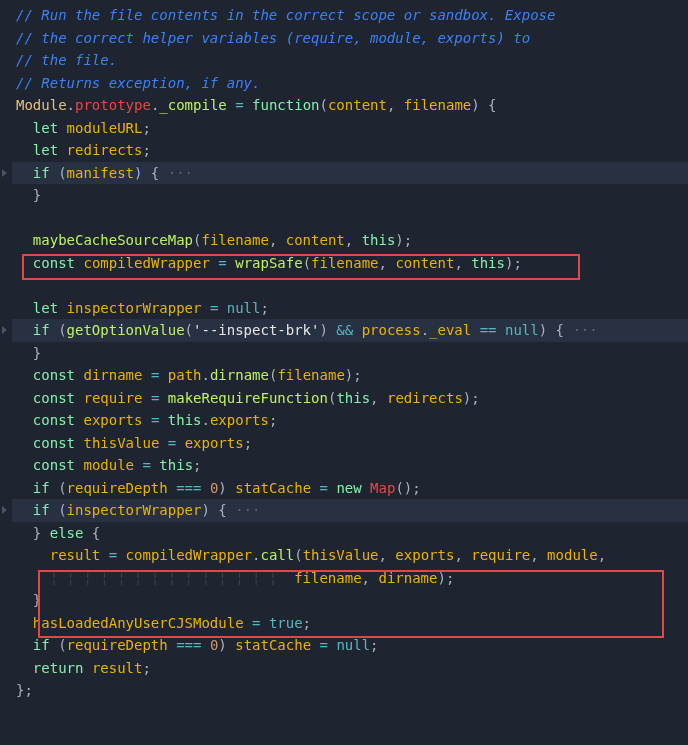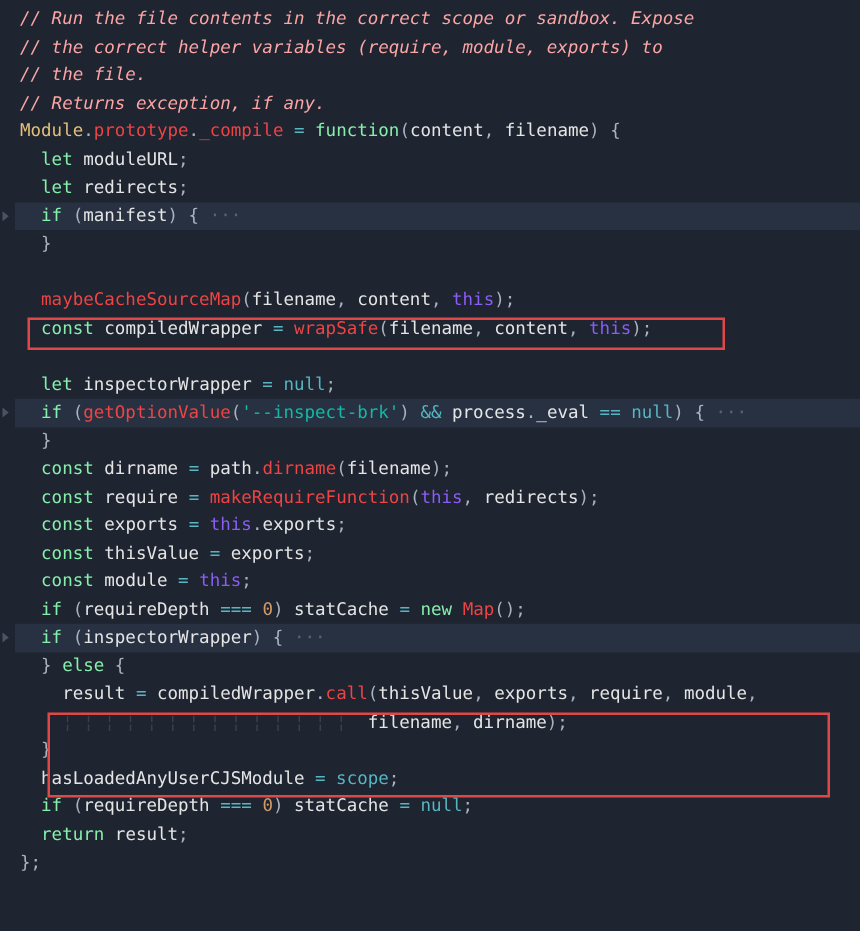--- a/index.html
+++ b/index.html
@@ -12,32 +12,32 @@
     width:688px;
     height:745px;
     overflow:hidden;
     padding:4px 0 0 12px;
   }
   pre { white-space:pre; }
   .line { height:22.5px; padding-left:4px; position:relative; }
   .cl-hl { background:rgba(60,75,100,0.35); }
   .box  { border:2px solid #e04848; position:absolute; pointer-events:none; }
   
-  .cm { color:#fca5a5; font-style:italic; }         
+  .cm { color:#3b82f6; font-style:italic; }         
   .kw { color:#86efac; }                             
-  .va { color:#e5e5e5; }                             
-  .fn { color:#ef4444; }                             
+  .va { color:#eab308; }                             
+  .fn { color:#bef264; }                             
   .pr { color:#ef4444; }                             
   .ob { color:#e5c07b; }                             
-  .st { color:#14b8a6; }                             
+  .st { color:#e5e5e5; }                             
   .nm { color:#d19a66; }                             
   .op { color:#56b6c2; }                             
   .pn { color:#abb2bf; }                             
   .bl { color:#56b6c2; }                             
-  .th { color:#8b5cf6; }                             
+  .th { color:#86efac; }                             
   .ig { color:#3b4048; }                             
   .fold { color:#5c6370; }
   .foldmark {
     position:absolute;
     left:-10px; top:50%;
     transform:translateY(-50%);
     width:0;height:0;
     border-top:4px solid transparent;
     border-bottom:4px solid transparent;
     border-left:5px solid #4b5363;
@@ -67,20 +67,20 @@
     <pre class="line"><span class="pn">  </span><span class="kw">const</span><span class="pn"> </span><span class="va">require</span><span class="pn"> </span><span class="op">=</span><span class="pn"> </span><span class="fn">makeRequireFunction</span><span class="pn">(</span><span class="th">this</span><span class="pn">, </span><span class="va">redirects</span><span class="pn">);</span></pre>
     <pre class="line"><span class="pn">  </span><span class="kw">const</span><span class="pn"> </span><span class="va">exports</span><span class="pn"> </span><span class="op">=</span><span class="pn"> </span><span class="th">this</span><span class="pn">.</span><span class="va">exports</span><span class="pn">;</span></pre>
     <pre class="line"><span class="pn">  </span><span class="kw">const</span><span class="pn"> </span><span class="va">thisValue</span><span class="pn"> </span><span class="op">=</span><span class="pn"> </span><span class="va">exports</span><span class="pn">;</span></pre>
     <pre class="line"><span class="pn">  </span><span class="kw">const</span><span class="pn"> </span><span class="va">module</span><span class="pn"> </span><span class="op">=</span><span class="pn"> </span><span class="th">this</span><span class="pn">;</span></pre>
     <pre class="line"><span class="pn">  </span><span class="kw">if</span><span class="pn"> (</span><span class="va">requireDepth</span><span class="pn"> </span><span class="op">===</span><span class="pn"> </span><span class="nm">0</span><span class="pn">) </span><span class="va">statCache</span><span class="pn"> </span><span class="op">=</span><span class="pn"> </span><span class="kw">new</span><span class="pn"> </span><span class="pr">Map</span><span class="pn">();</span></pre>
     <pre class="line cl-hl"><span class="foldmark"></span><span class="pn">  </span><span class="kw">if</span><span class="pn"> (</span><span class="va">inspectorWrapper</span><span class="pn">) {</span><span class="fold"> ···</span></pre>
     <pre class="line"><span class="pn">  } </span><span class="kw">else</span><span class="pn"> {</span></pre>
     <pre class="line"><span class="pn">    </span><span class="va">result</span><span class="pn"> </span><span class="op">=</span><span class="pn"> </span><span class="va">compiledWrapper</span><span class="pn">.</span><span class="fn">call</span><span class="pn">(</span><span class="va">thisValue</span><span class="pn">, </span><span class="va">exports</span><span class="pn">, </span><span class="va">require</span><span class="pn">, </span><span class="va">module</span><span class="pn">,</span></pre>
     <pre class="line"><span class="ig">    ¦ ¦ ¦ ¦ ¦ ¦ ¦ ¦ ¦ ¦ ¦ ¦ ¦ ¦  </span><span class="va">filename</span><span class="pn">, </span><span class="va">dirname</span><span class="pn">);</span></pre>
     <pre class="line"><span class="pn">  }</span></pre>
-    <pre class="line"><span class="pn">  </span><span class="va">hasLoadedAnyUserCJSModule</span><span class="pn"> </span><span class="op">=</span><span class="pn"> </span><span class="bl">scope</span><span class="pn">;</span></pre>
+    <pre class="line"><span class="pn">  </span><span class="va">hasLoadedAnyUserCJSModule</span><span class="pn"> </span><span class="op">=</span><span class="pn"> </span><span class="bl">true</span><span class="pn">;</span></pre>
     <pre class="line"><span class="pn">  </span><span class="kw">if</span><span class="pn"> (</span><span class="va">requireDepth</span><span class="pn"> </span><span class="op">===</span><span class="pn"> </span><span class="nm">0</span><span class="pn">) </span><span class="va">statCache</span><span class="pn"> </span><span class="op">=</span><span class="pn"> </span><span class="bl">null</span><span class="pn">;</span></pre>
     <pre class="line"><span class="pn">  </span><span class="kw">return</span><span class="pn"> </span><span class="va">result</span><span class="pn">;</span></pre>
     <pre class="line"><span class="pn">};</span></pre>
   </div>
 
 <div class="box" style="top: 254px; left: 22px; width: 558px; height: 26px;"></div>
 <div class="box" style="top: 570px; left: 38px; width: 626px; height: 68px;"></div>
 
 </body></html>

